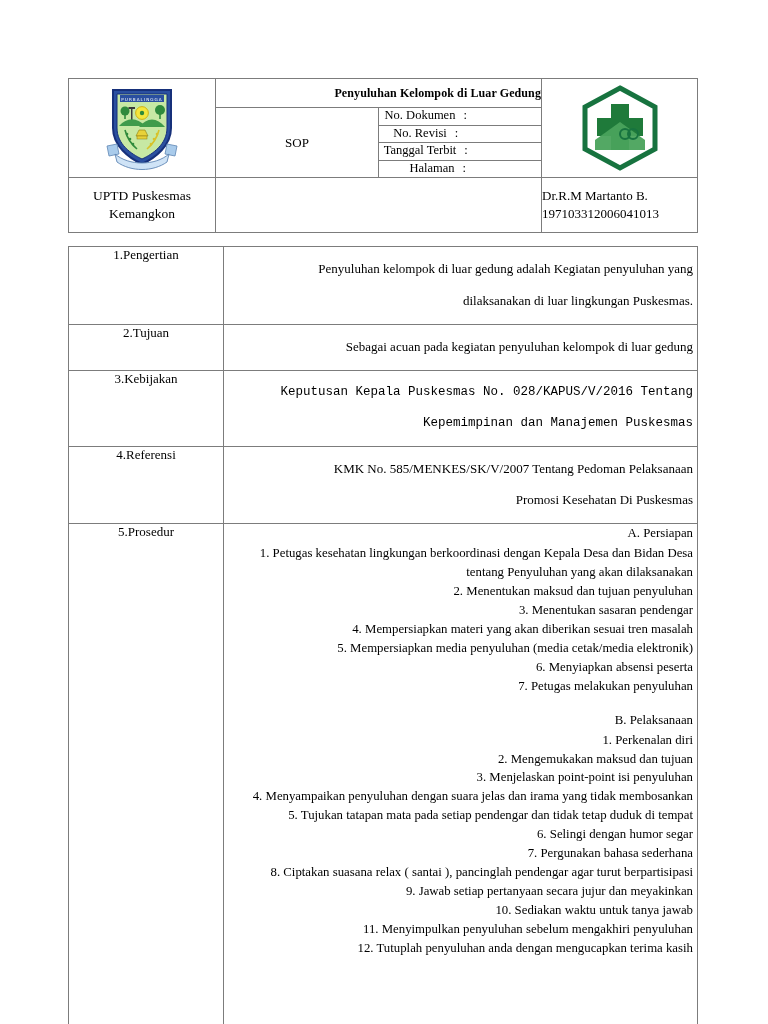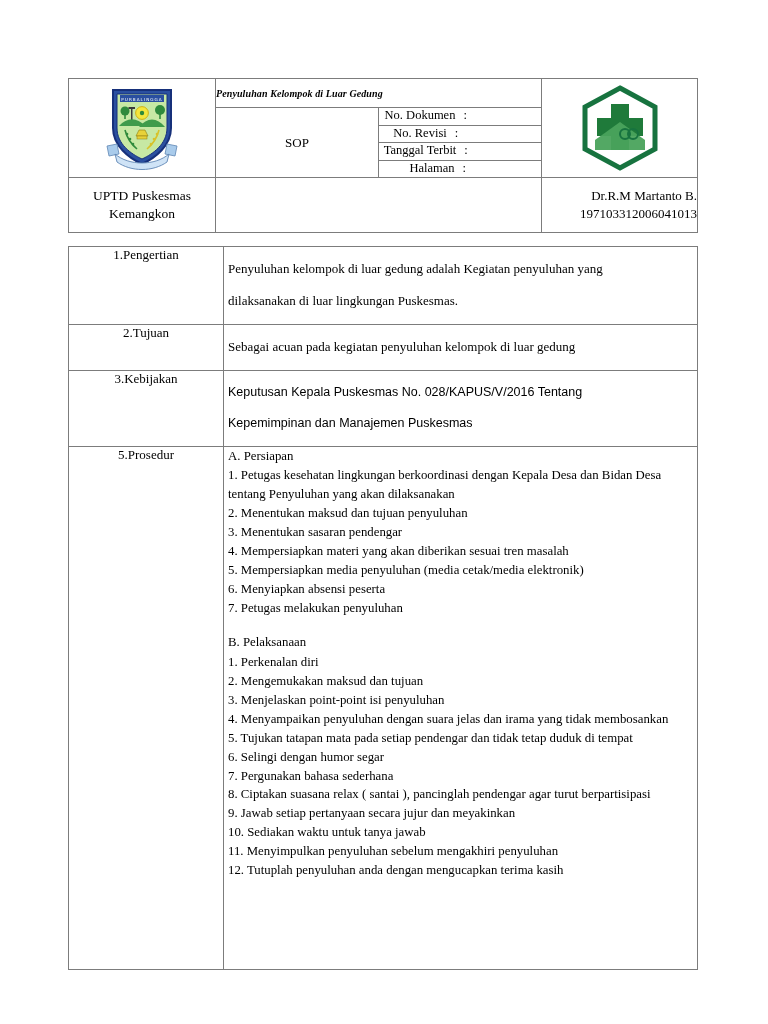--- a/index.html
+++ b/index.html
@@ -37,27 +37,26 @@
     vertical-align: middle;
   }
 
   .logo-cell {
     width: 146px;
     height: 94px;
     text-align: center;
     vertical-align: middle;
   }
   .title-cell {
-    text-align: left;
+    text-align: right;
     vertical-align: middle;
     font-weight: bold;
-    font-size: 10px;
+    font-size: 12px;
     height: 28px;
     letter-spacing: .1px;
-    font-style: italic;
   }
   .puskes-logo-cell {
     width: 155px;
     text-align: center;
     vertical-align: middle;
   }
   .sop-label {
     width: 48px;
     text-align: center;
     vertical-align: middle;
@@ -92,21 +91,21 @@
   .unit-cell {
     width: 146px;
     height: 54px;
     text-align: center;
     vertical-align: middle;
     font-size: 13.5px;
     line-height: 1.35;
   }
   .blank-cell { }
   .head-cell {
-    text-align: right;
+    text-align: left;
     vertical-align: middle;
     font-size: 13px;
     line-height: 1.35;
   }
 
   
   .crest { display:block; margin: 0 auto; }
   .pusk  { display:block; margin: 0 auto; }
 
   
@@ -124,29 +123,29 @@
     vertical-align: top;
   }
   .col-label {
     width: 146px;
     text-align: center;
     font-size: 13px;
     vertical-align: top;
     padding-top: 7px;
   }
   .col-body {
-    text-align: left;
+    text-align: right;
     font-size: 13px;
     line-height: 1.45;
     padding-top: 7px;
   }
   .row-pengertian .col-body { height: 42px; }
   .row-tujuan .col-body { height: 22px; }
   .sans-body {
-    font-family: Liberation Sans, sans-serif;
+    font-family: Liberation Mono, monospace;
     font-size: 12.5px;
     line-height: 1.5;
     margin-top: 36px;
   }
   .prosedur-body {
     height: 522px;
     line-height: 1.48;
     font-size: 12.8px;
   }
   .prosedur-body .sec-head {
@@ -286,20 +285,27 @@
     </tr>
 
     <tr class="row-kebijakan">
       <td class="col-label">3.Kebijakan</td>
       <td class="col-body sans-body">
         <p>Keputusan Kepala Puskesmas No. 028/KAPUS/V/2016 Tentang</p>
         <p>Kepemimpinan dan Manajemen Puskesmas</p>
       </td>
     </tr>
 
+    <tr class="row-referensi">
+      <td class="col-label">4.Referensi</td>
+      <td class="col-body">
+        <p>KMK No. 585/MENKES/SK/V/2007 Tentang Pedoman Pelaksanaan</p>
+        <p>Promosi Kesehatan Di Puskesmas</p>
+      </td>
+    </tr>
 
     <tr class="row-prosedur">
       <td class="col-label">5.Prosedur</td>
       <td class="col-body prosedur-body">
 
         <p class="sec-head">A.    Persiapan</p>
         <p>1.    Petugas kesehatan lingkungan berkoordinasi dengan Kepala Desa dan Bidan Desa tentang Penyuluhan yang akan dilaksanakan</p>
         <p>2.    Menentukan maksud dan tujuan penyuluhan</p>
         <p>3.    Menentukan sasaran pendengar</p>
         <p>4.    Mempersiapkan materi yang akan diberikan sesuai tren masalah</p>

